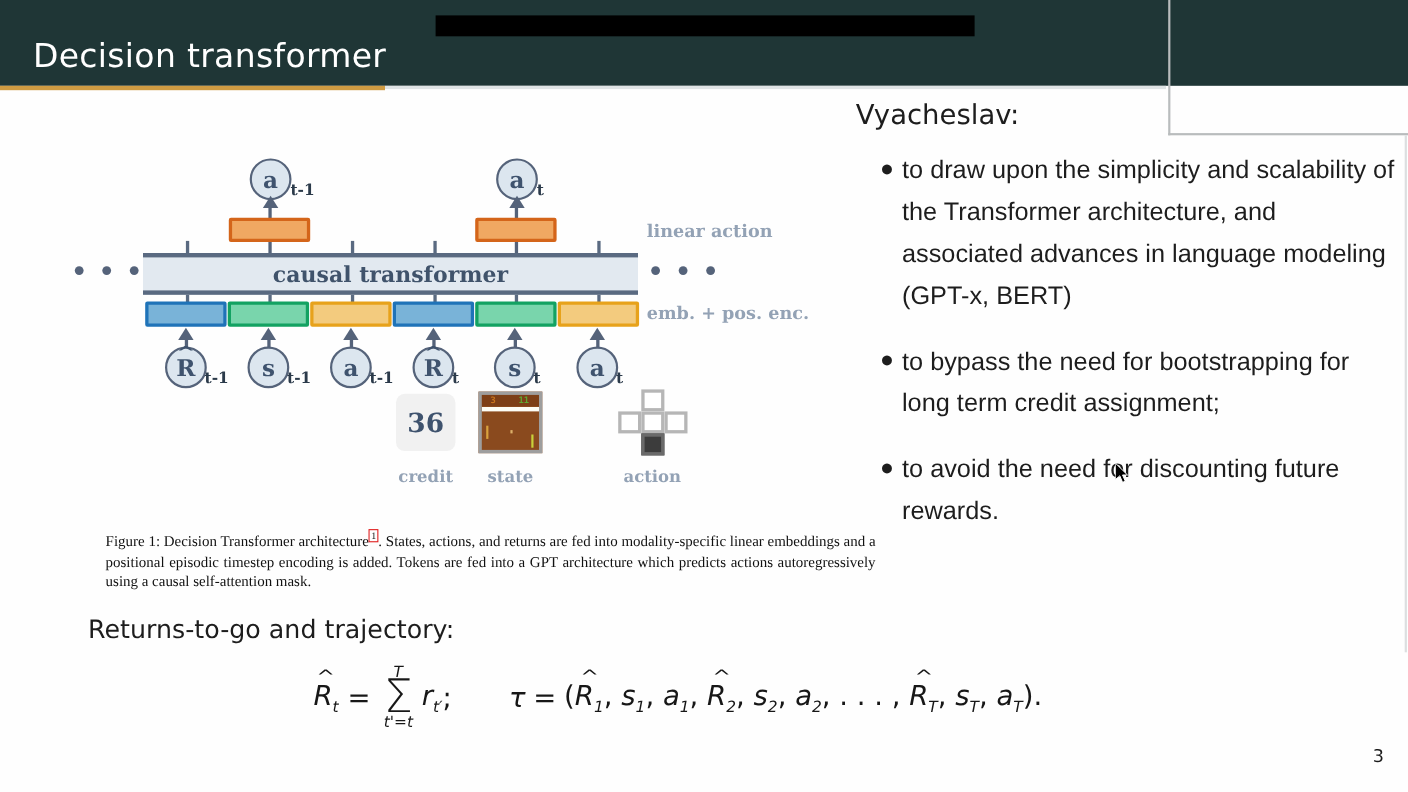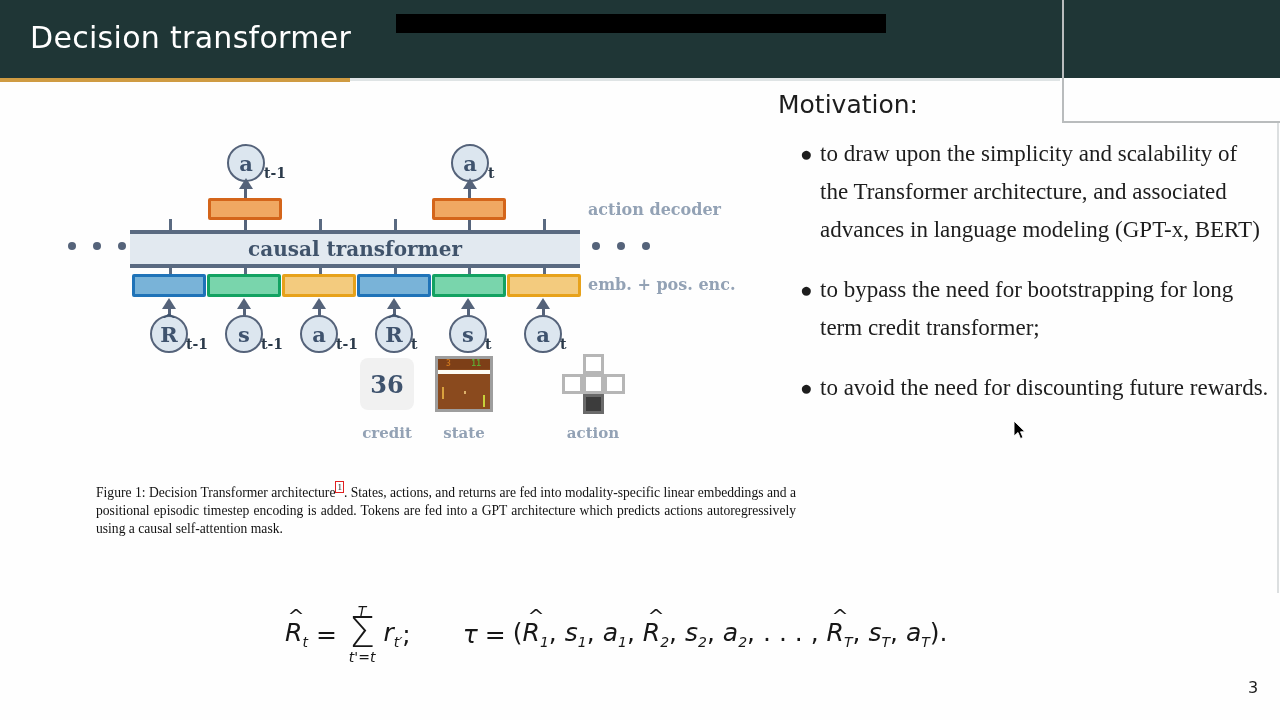--- a/index.html
+++ b/index.html
@@ -25,21 +25,21 @@
     position: absolute; left: 0; top: 78px;
     width: 350px; height: 4px;
     background: #cf9b42;
   }
   .header-underline-2 {
     position: absolute; left: 350px; top: 78px;
     width: 710px; height: 3px;
     background: #dfe4e5;
   }
   .slide-title {
-    position: absolute; left: 30px; top: 20px;
+    position: absolute; left: 30px; top: 34px;
     color: #ffffff;
     font-size: 30px;
     font-weight: 400;
     letter-spacing: 0.3px;
     font-family: "DejaVu Sans", sans-serif;
   }
   .redaction-bar {
     position: absolute; left: 396px; top: 14px;
     width: 490px; height: 19px;
     background: #000000;
@@ -332,21 +332,21 @@
     width: 20px;
     flex: 0 0 20px;
     color: #1d1d1d;
     font-size: 21px;
     line-height: 38px;
   }
   .bullet-text {
     color: #1d1d1d;
     font-size: 23px;
     line-height: 38px;
-    font-family: Liberation Serif, serif;
+    font-family: Liberation Sans, sans-serif;
   }
 
   .page-number {
     position: absolute; left: 1248px; top: 678px;
     color: #1b1b1b;
     font-size: 16px;
     font-family: "DejaVu Sans", sans-serif;
   }
 
   
@@ -454,21 +454,21 @@
         <span class="hat">R</span>
       </div>
     <div class="token-sub" style="left:361px; top:206px;">t</div>
 
     <div class="token-circle" style="left:399px; top:185px;">s</div>
     <div class="token-sub" style="left:435px; top:206px;">t</div>
 
     <div class="token-circle" style="left:474px; top:185px;">a</div>
     <div class="token-sub" style="left:510px; top:206px;">t</div>
 
-    <div class="side-label" style="left:538px; top:70px;">action decoder</div>
+    <div class="side-label" style="left:538px; top:70px;">linear action</div>
     <div class="side-label" style="left:538px; top:145px;">emb. + pos. enc.</div>
 
     <div class="return-chip">36</div>
 
     <div class="state-thumb">
       <div class="st-top"></div>
       <div class="st-score-l">3</div>
       <div class="st-score-r">11</div>
       <div class="st-line"></div>
       <div class="st-paddle-l"></div>
@@ -486,47 +486,48 @@
 
     <div class="modal-caption" style="left:305px; top:294px; width:64px;">credit</div>
     <div class="modal-caption" style="left:382px; top:294px; width:64px;">state</div>
     <div class="modal-caption" style="left:508px; top:294px; width:70px;">action</div>
   </div>
 
   <div class="fig-caption">
     <span>Figure 1:  Decision Transformer architecture</span><span class="fnmark">1</span><span>. States, actions, and returns are fed into modality-specific linear embeddings and a positional episodic timestep encoding is added. Tokens are fed into a GPT architecture which predicts actions autoregressively using a causal self-attention mask.</span>
   </div>
 
+  <div class="rtg-title">Returns-to-go and trajectory:</div>
 
   <div class="formula">
     <span class="italic hatbig">R<sub class="f">t</sub></span>
     <span style="margin:0 8px;">=</span>
     <span class="sum-stack">
       <span class="sum-top">T</span>
       <span class="sum-sym">Σ</span>
       <span class="sum-bot">t'=t</span>
     </span>
     <span class="italic" style="margin-left:4px;">r<sub class="f">t′</sub></span>
     <span>;</span>
     <span style="width:52px;"></span>
     <span class="italic">τ</span>
     <span style="margin:0 7px;">=</span>
     <span>(<span class="italic hatbig">R<sub class="f">1</sub></span>, <span class="italic">s<sub class="f">1</sub></span>, <span class="italic">a<sub class="f">1</sub></span>, <span class="italic hatbig">R<sub class="f">2</sub></span>, <span class="italic">s<sub class="f">2</sub></span>, <span class="italic">a<sub class="f">2</sub></span>, . . . , <span class="italic hatbig">R<sub class="f">T</sub></span>, <span class="italic">s<sub class="f">T</sub></span>, <span class="italic">a<sub class="f">T</sub></span>).</span>
   </div>
 
-  <div class="motivation-title">Motivation:</div>
+  <div class="motivation-title">Vyacheslav:</div>
 
   <div class="bullets">
     <div class="bullet-row">
       <span class="bullet-dot">●</span>
       <span class="bullet-text">to draw upon the simplicity and scalability of the Transformer architecture, and associated advances in language modeling (GPT-x, BERT)</span>
     </div>
     <div class="bullet-row">
       <span class="bullet-dot">●</span>
-      <span class="bullet-text">to bypass the need for bootstrapping for long term credit transformer;</span>
+      <span class="bullet-text">to bypass the need for bootstrapping for long term credit assignment;</span>
     </div>
     <div class="bullet-row">
       <span class="bullet-dot">●</span>
       <span class="bullet-text">to avoid the need for discounting future rewards.</span>
     </div>
   </div>
 
   <div class="page-number">3</div>
 
   <div class="cursor">

